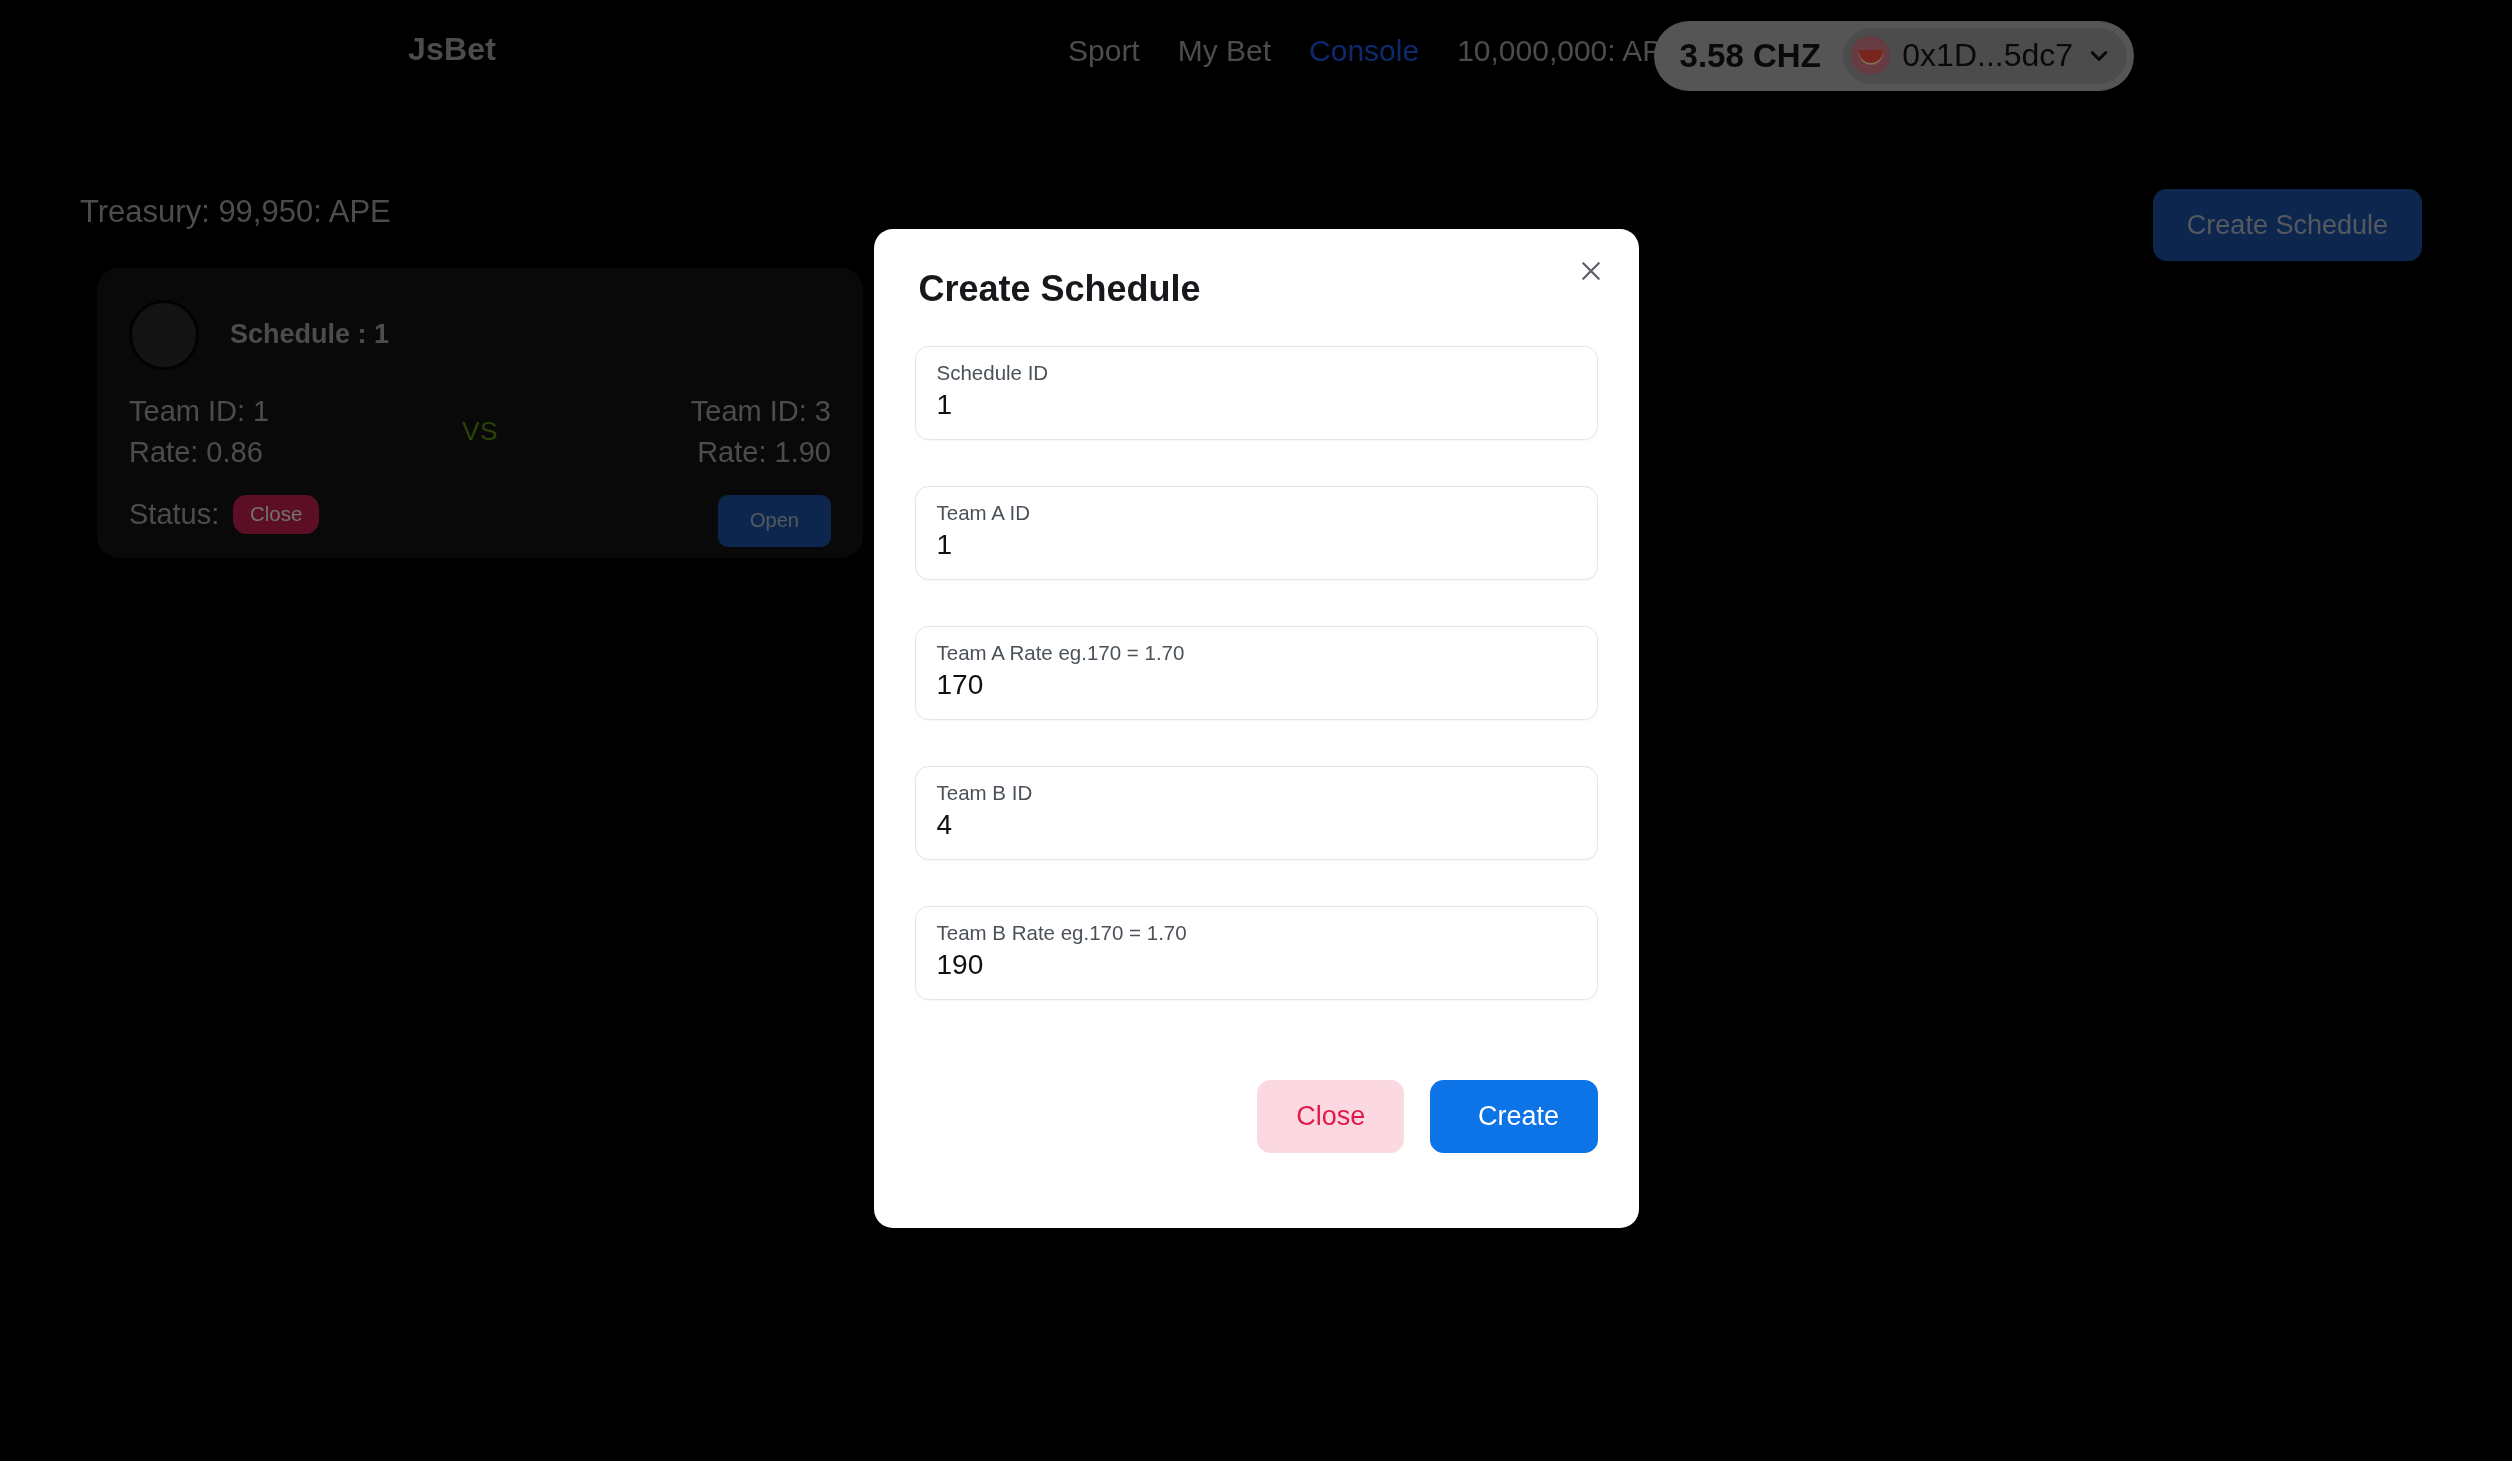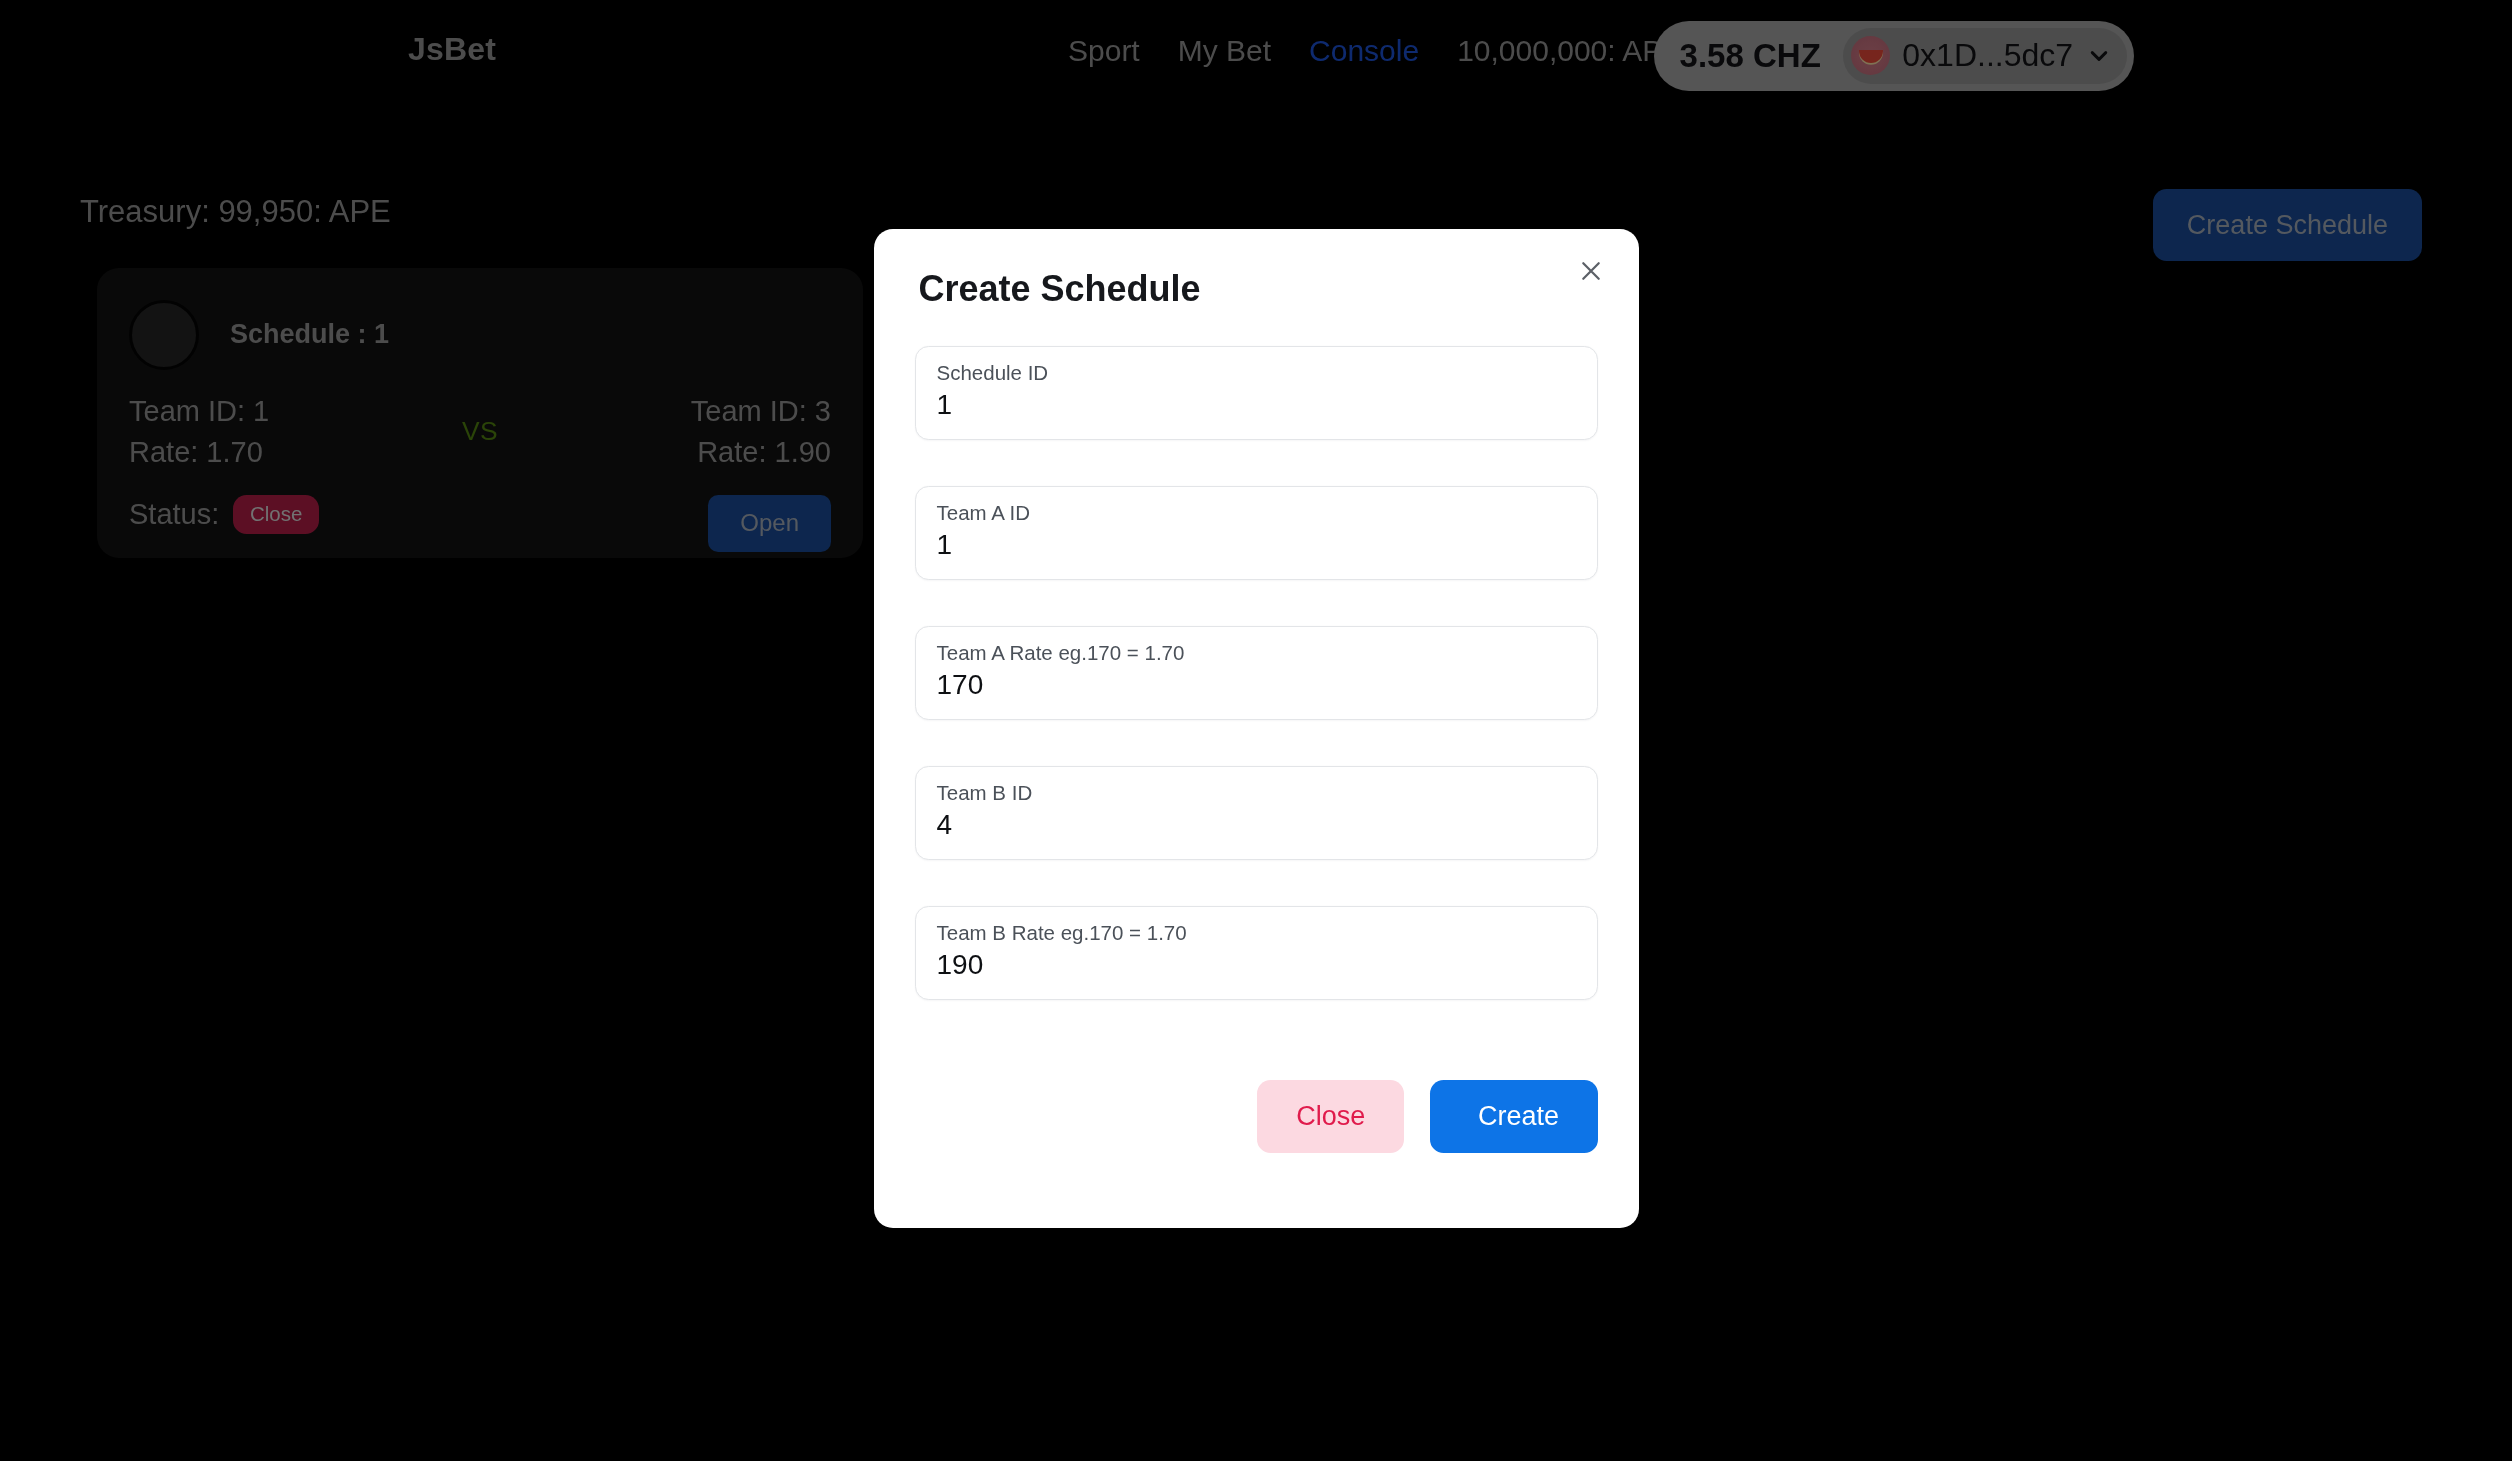--- a/index.html
+++ b/index.html
@@ -209,21 +209,21 @@
     border-radius: 13.6px;
     font-size: 20.5px;
     padding: 7.7px 17px;
     white-space: nowrap;
   }
   .sc-open-btn {
     background: #18468e;
     color: #9aa2ae;
     border: none;
     border-radius: 10.2px;
-    font-size: 24px;
+    font-size: 20px;
     font-family: "Liberation Sans", sans-serif;
     padding: 14.5px 32px;
     cursor: pointer;
   }
 
   
   .modal-backdrop {
     position: absolute;
     inset: 0;
     background: rgba(0,0,0,0.45);
@@ -350,21 +350,21 @@
 
   <div class="schedule-card">
     <div class="sc-head">
       <div class="sc-avatar"></div>
       <div class="sc-title">Schedule : 1</div>
     </div>
 
     <div class="sc-teams">
       <div class="sc-team">
         <div class="sc-line">Team ID: 1</div>
-        <div class="sc-line">Rate: 1.70</div>
+        <div class="sc-line">Rate: 0.86</div>
       </div>
       <div class="sc-vs">VS</div>
       <div class="sc-team right">
         <div class="sc-line">Team ID: 3</div>
         <div class="sc-line">Rate: 1.90</div>
       </div>
     </div>
 
     <div class="sc-footer">
       <div class="sc-status-wrap">

